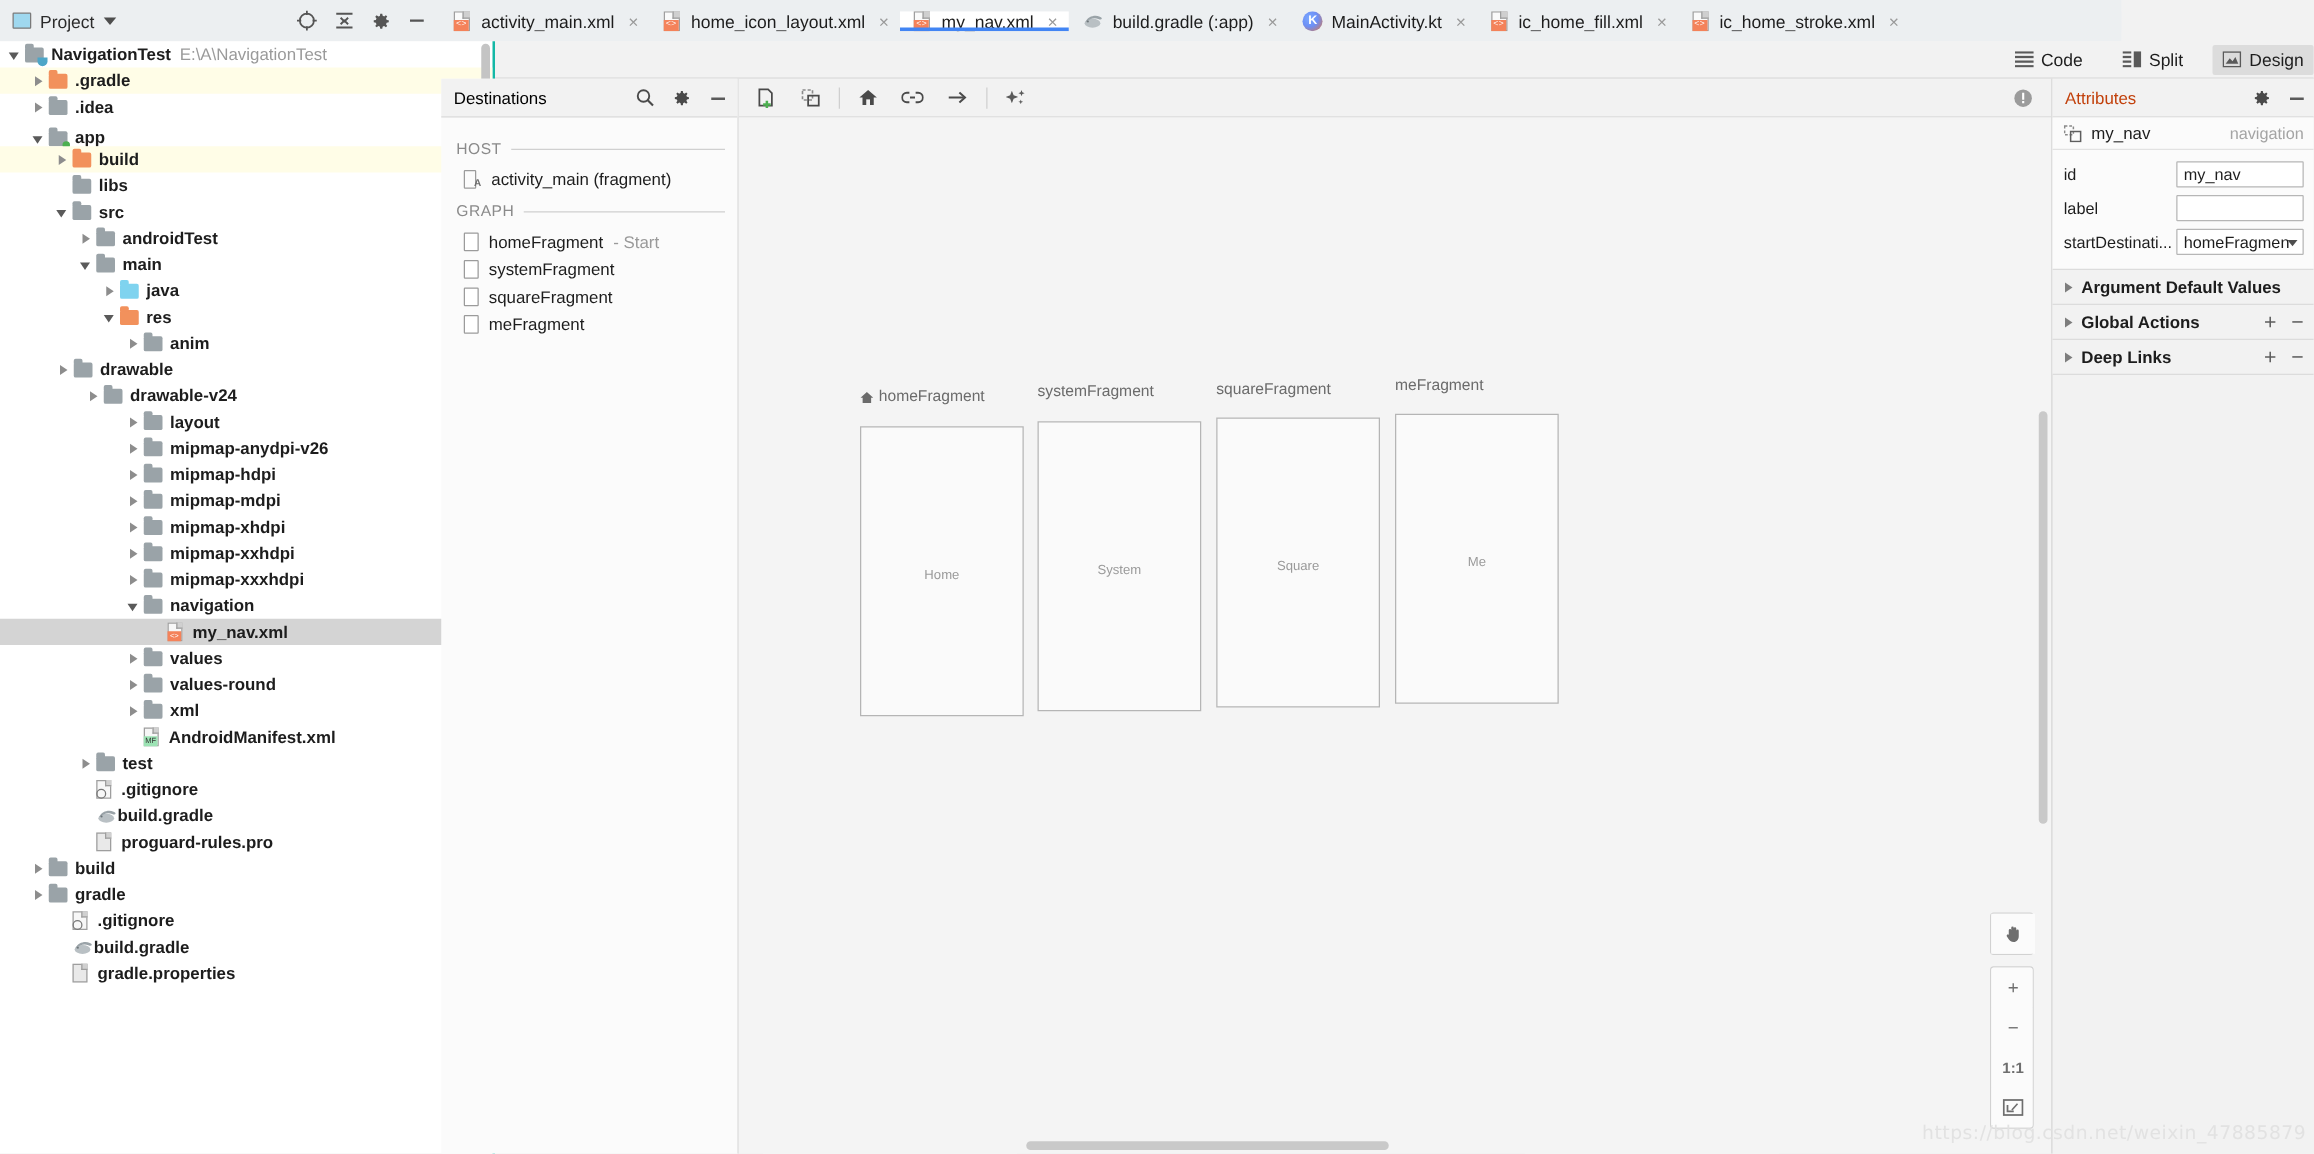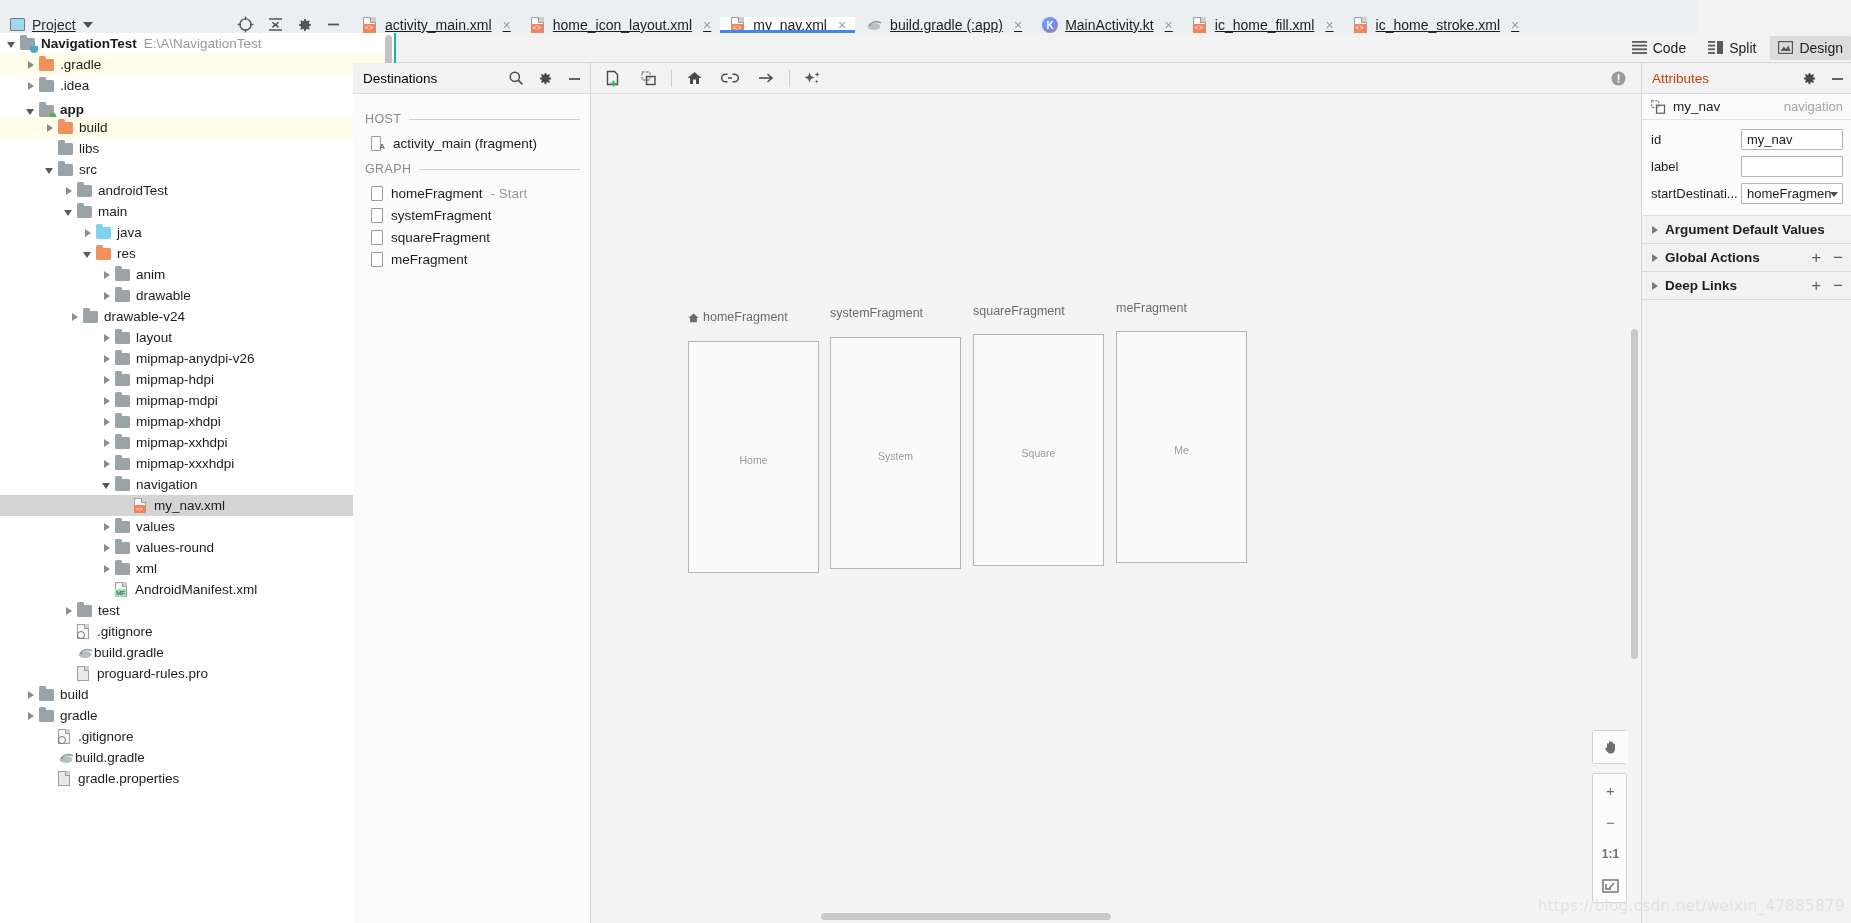--- a/index.html
+++ b/index.html
@@ -9,21 +9,21 @@
     font-size: 13px;
     color: #1d1d1d;
     background: #f2f2f2;
     overflow: hidden;
   }
   .app { position: relative; width: 1851px; height: 923px; }
 
   
   .topbar {
     position: absolute; top: 0; left: 0; width: 1697px; height: 33px;
-    background: #eceff1; display: flex; align-items: flex-end; text-decoration: underline;
+    background: #eceff1; display: flex; align-items: center;
   }
   .proj-head {
     width: 352px; display: flex; align-items: center; gap: 7px;
     padding-left: 10px; background: #eceff1; position: relative;
   }
   .proj-head .pl-label { font-size: 14px; color: #2b2b2b; }
   .proj-icon {
     width: 15px; height: 13px; border: 1.6px solid #7a7a7a;
     background: #9fd8ef; border-radius: 1px;
   }
@@ -72,21 +72,21 @@
   .kticon::after {
     content: "K"; position: absolute; inset: 0; color: #fff; font-size: 10px;
     font-weight: bold; display: flex; align-items: center; justify-content: center;
   }
   .gricon { width: 17px; height: 14px; flex: 0 0 auto; }
 
   
   .modebar {
     position: absolute; top: 33px; left: 352px; right: 0; height: 30px;
     background: #f2f2f2; display: flex; align-items: center;
-    justify-content: flex-end; gap: 6px; padding-right: 0;
+    justify-content: flex-end; gap: 16px; padding-right: 0;
     border-bottom: 1px solid #d6d6d6;
   }
   .modebtn {
     display: flex; align-items: center; gap: 6px; padding: 4px 8px;
     font-size: 14px; color: #1d1d1d; border-radius: 2px;
   }
   .modebtn.sel { background: #dcdcdc; }
 
   
   .tree {
@@ -124,21 +124,21 @@
   .folder.blue, .folder.blue::before { background: #7fd3ef; }
   .folder.mod { background: #9aa3a8; }
   .folder.mod::after {
     content: ""; position: absolute; right: -2px; bottom: -2px;
     width: 6px; height: 6px; border-radius: 50%; background: #4caf50;
   }
   .folder.prj::after {
     content: ""; position: absolute; right: -3px; bottom: -3px;
     width: 8px; height: 7px; border-radius: 0 0 4px 4px; background: #4da6c8;
   }
-  .tname { color: #1d1d1d; }
+  .tname { color: #1d1d1d; font-weight: bold; }
   .tname.bold { font-weight: bold; }
   .tpath { color: #9a9a9a; margin-left: 7px; }
   .fileico {
     width: 14px; height: 15px; flex: 0 0 auto; margin-right: 6px; position: relative;
   }
   .fileico .pg { position: absolute; inset: 0 2px 0 0; background: #f7f7f7; border: 1px solid #9e9e9e; }
   .fileico .fold { position: absolute; top: 0; right: 2px; width: 5px; height: 5px; background: #d0d0d0; border-left: 1px solid #9e9e9e; border-bottom: 1px solid #9e9e9e; }
   .fileico .badge { position: absolute; left: 0; bottom: 0; width: 11px; height: 8px; background: #f4825a; font-size: 6px; color: #fff; line-height: 8px; text-align: center; }
   .fileico.mf .badge { background: #9ce3b4; color: #333; }
   .fileico.git .badge { background: transparent; border: 1.4px solid #777; border-radius: 50%; width: 8px; height: 8px; }
@@ -469,21 +469,21 @@
         <div class="trow" style="padding-left: 82px;">
           <span class="arrow open"></span>
           <span class="folder orange"></span>
           <span class="tname">res</span>
         </div>
         <div class="trow" style="padding-left: 101px;">
           <span class="arrow closed"></span>
           <span class="folder"></span>
           <span class="tname">anim</span>
         </div>
-        <div class="trow" style="padding-left: 101px;">
+        <div class="trow" style="padding-left: 45px;">
           <span class="arrow closed"></span>
           <span class="folder"></span>
           <span class="tname">drawable</span>
         </div>
         <div class="trow" style="padding-left: 69px;">
           <span class="arrow closed"></span>
           <span class="folder"></span>
           <span class="tname">drawable-v24</span>
         </div>
         <div class="trow" style="padding-left: 101px;">

